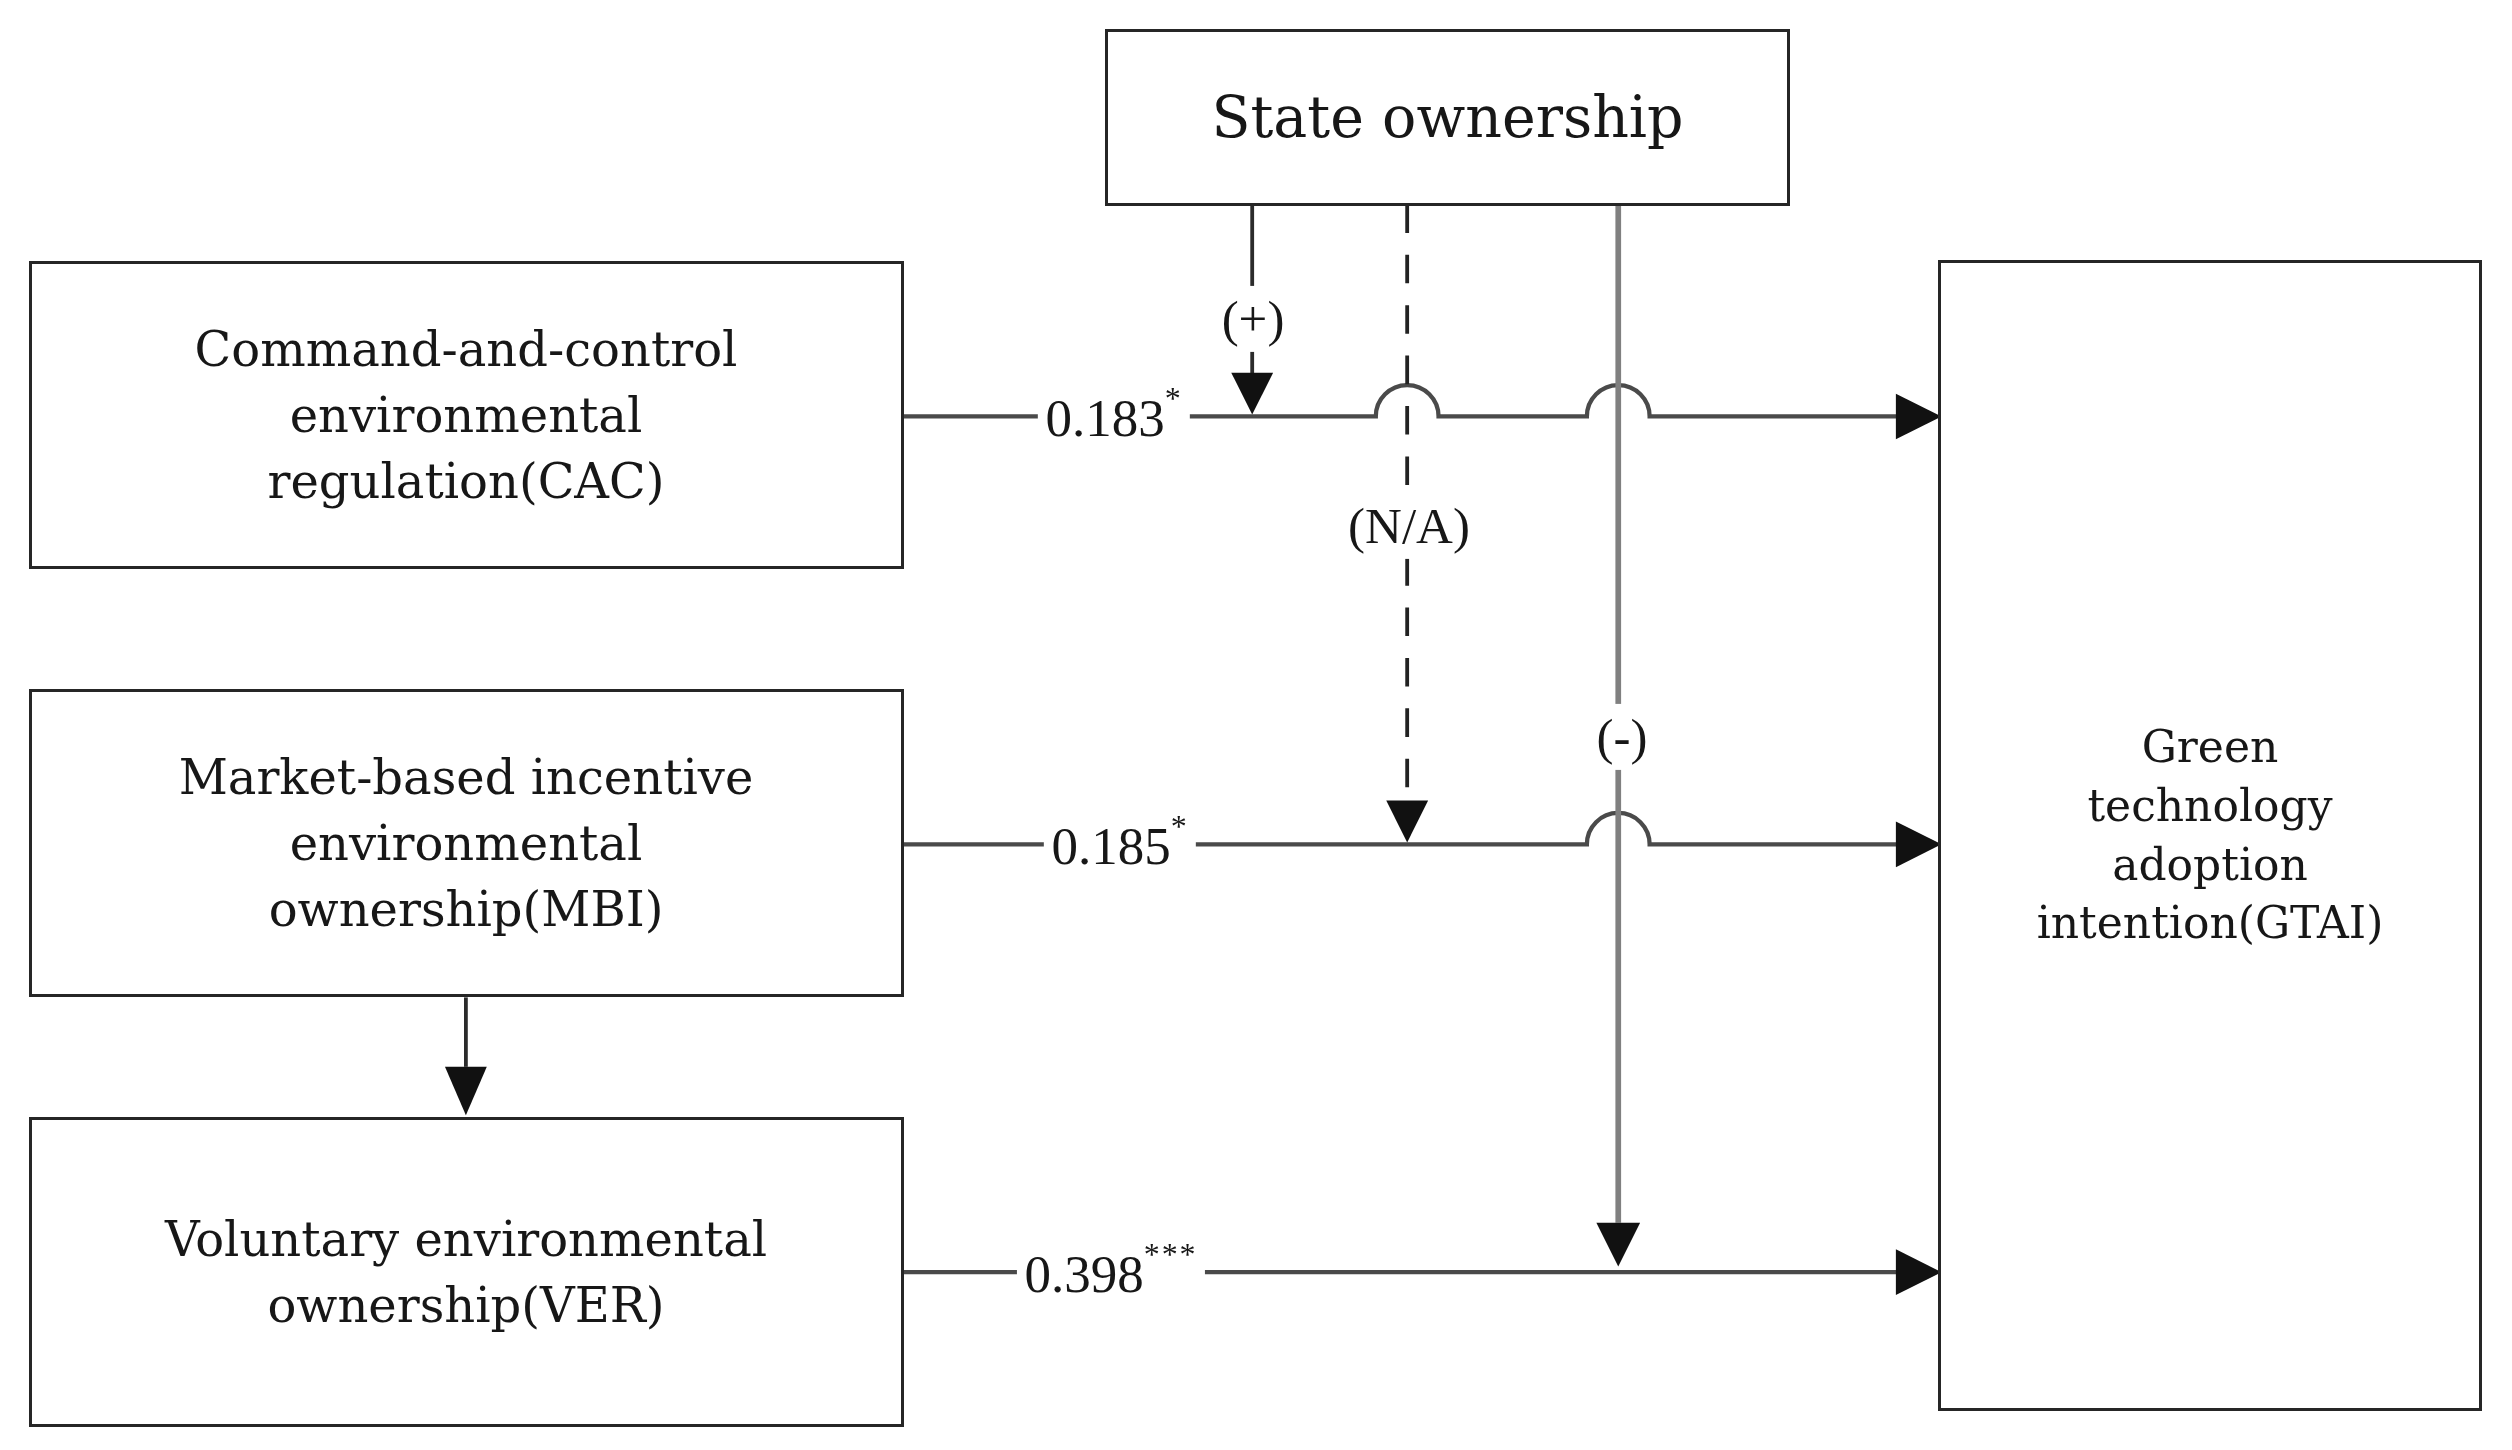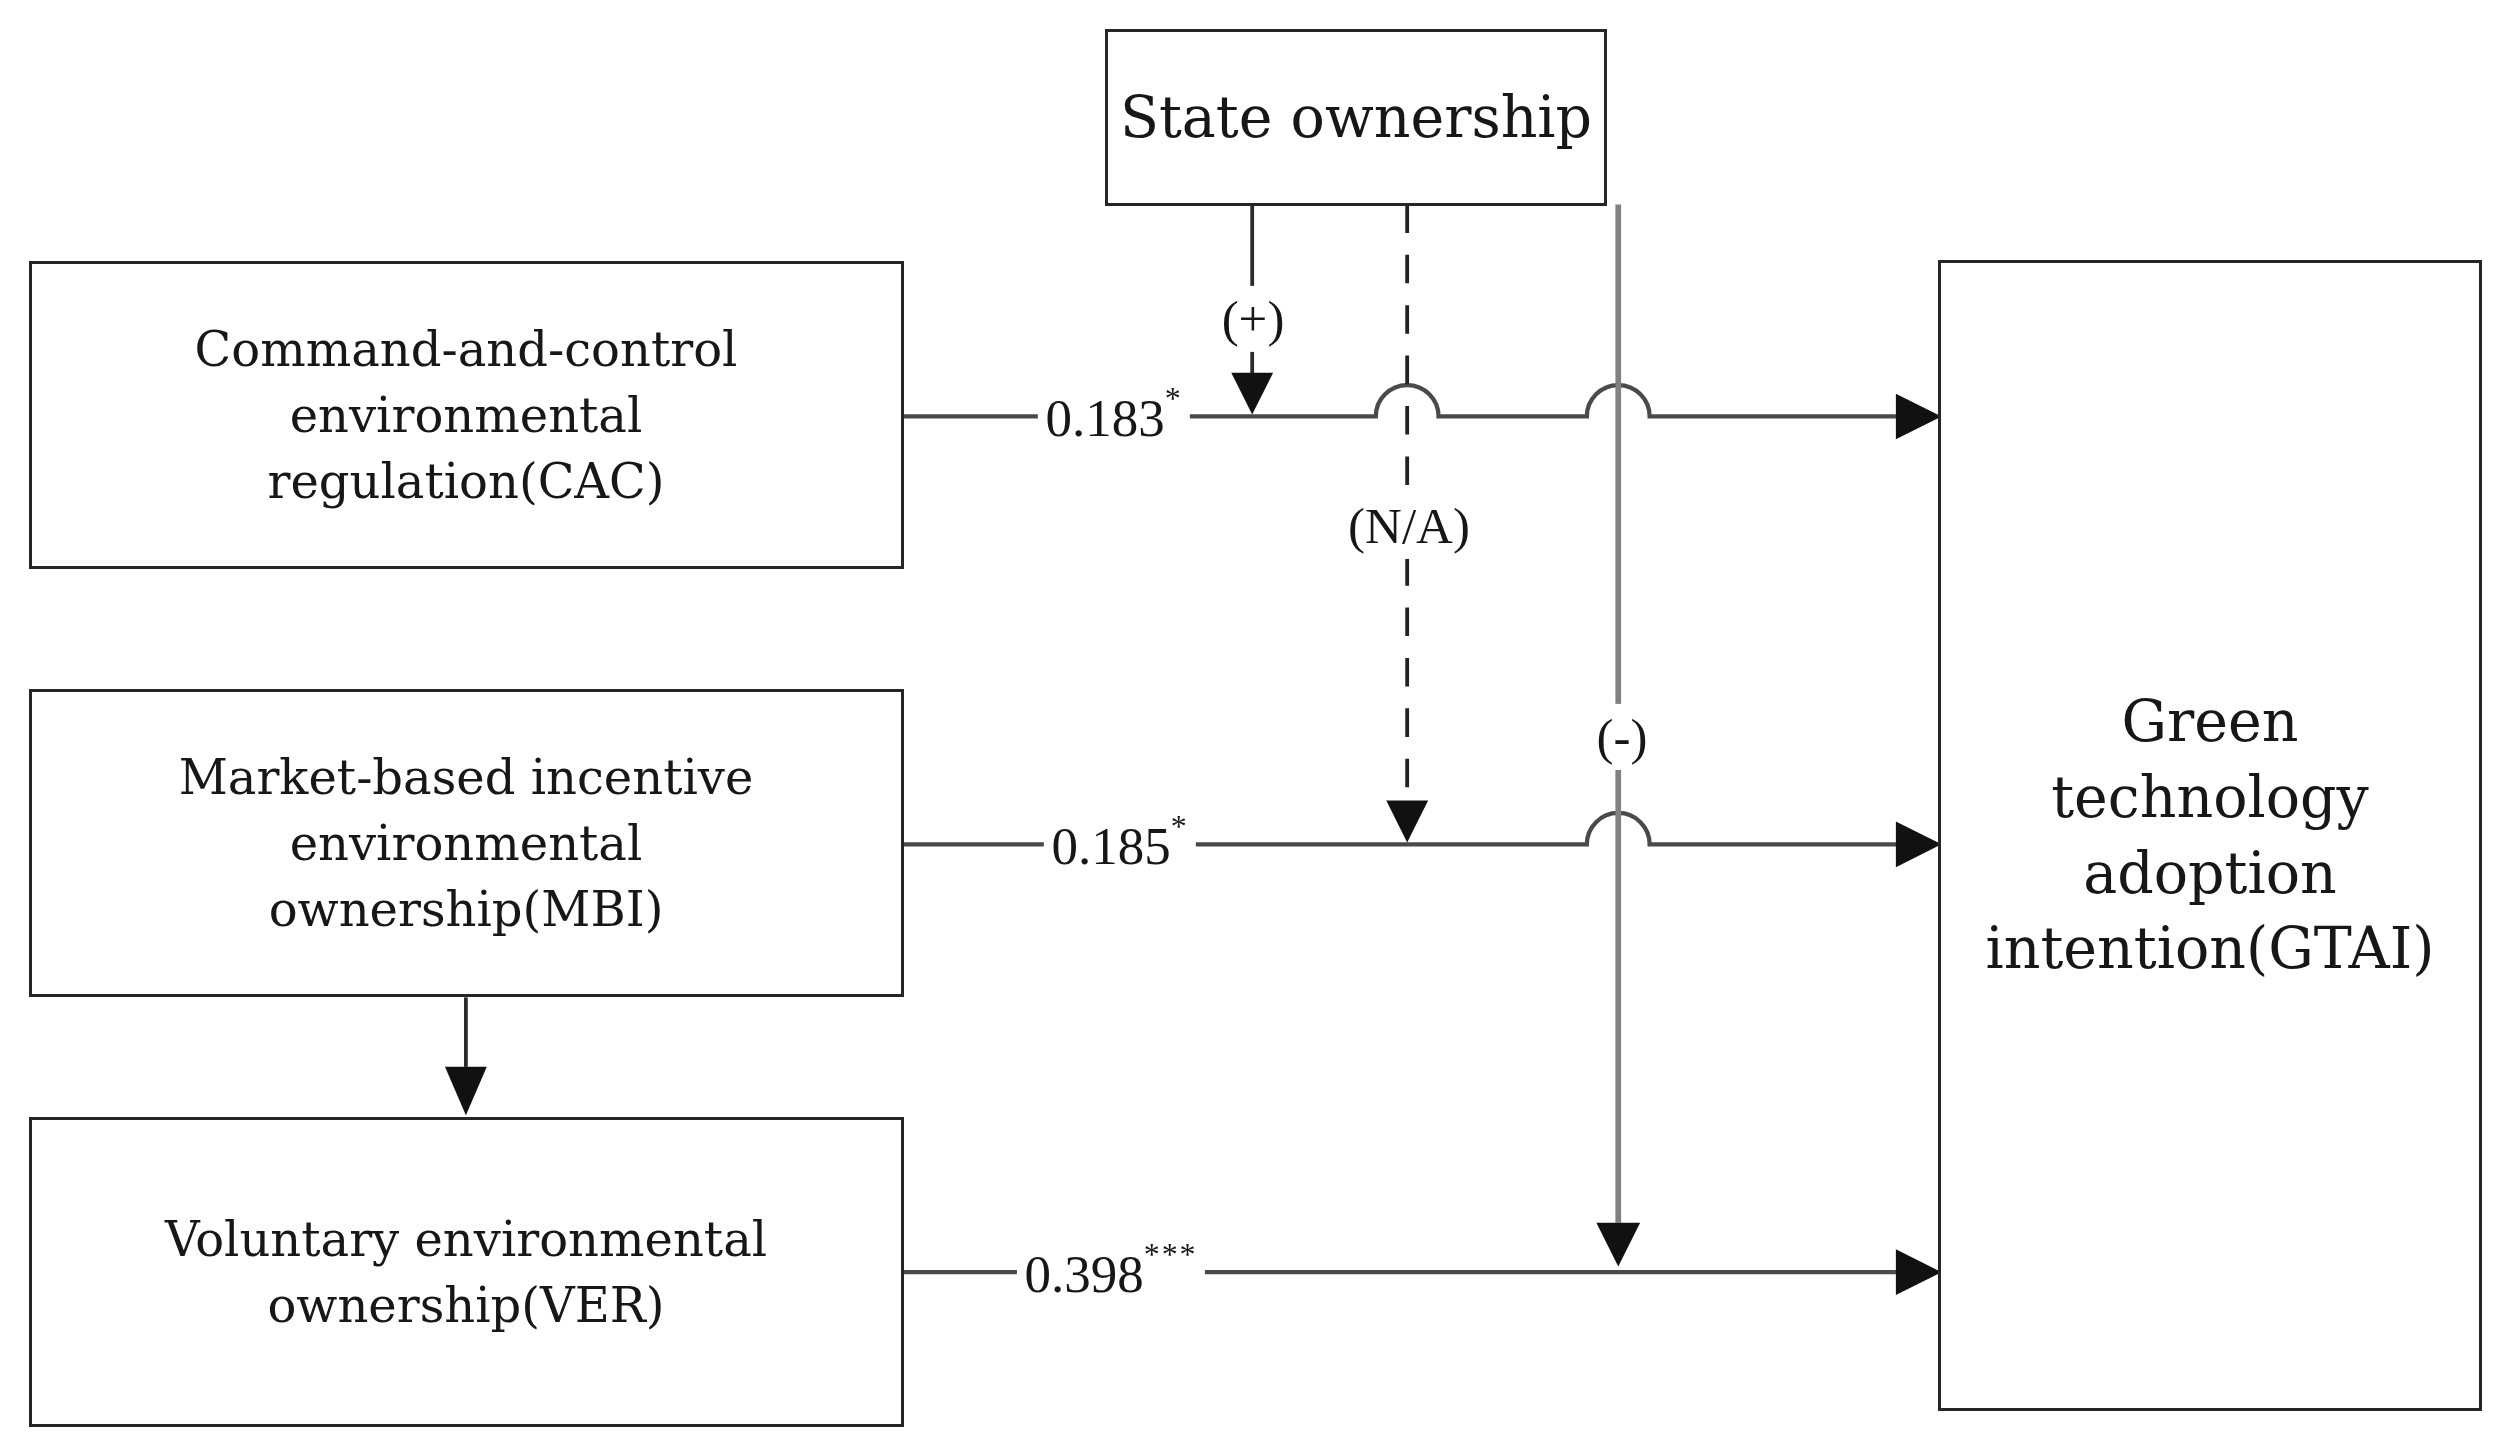--- a/index.html
+++ b/index.html
@@ -17,21 +17,21 @@
   .vline-dashed{fill:none; stroke:#222222; stroke-width:4px; stroke-dasharray:30 23;}
   .vline-gray{fill:none; stroke:var(--gray-line); stroke-width:6px;}
   .ah{fill:var(--arrow); stroke:none;}
   .box{
     position:absolute; box-sizing:border-box; border:3.8px solid var(--border);
     background:#fff; display:flex; align-items:center; justify-content:center;
     text-align:center;
   }
   .box-label{white-space:pre-line; font-size:48px; line-height:1.38; color:var(--text);}
   #box-state .box-label{font-size:57px;}
-  #box-gtai .box-label{font-size:57px; line-height:1.33;}
+  #box-gtai .box-label{font-size:44px; line-height:1.33;}
   .wire-label{
     position:absolute; transform:translate(-50%,-50%); background:#fff;
     font-family:"Liberation Serif", serif; font-size:53px; line-height:1;
     padding:5.7px 7.6px; white-space:nowrap; color:var(--text);
   }
   .wire-label sup{font-size:32px; line-height:0; vertical-align:27px; letter-spacing:1.9px;}
   .mod-label{font-size:51px; padding:7.6px 9.5px;}
 </style>
 </head>
 <body>
@@ -55,21 +55,21 @@
     <path class="vline-dashed" d="M 1480 215 V 842"></path>
     <polygon class="ah" points="1480,886 1458,842 1502,842"></polygon>
 
     <path class="vline-gray" d="M 1702 215 V 1286"></path>
     <polygon class="ah" points="1702,1332 1679,1286 1725,1286"></polygon>
 
     <path class="vline" d="M 490 1049 V 1122"></path>
     <polygon class="ah" points="490,1173 468,1122 512,1122"></polygon>
   </svg>
 
-  <div class="box" id="box-state" style="left:1105px; top:28.5px; width:502px; height:177px;">
+  <div class="box" id="box-state" style="left:1105px; top:28.5px; width:685px; height:177px;">
     <span class="box-label">State ownership</span>
   </div>
 
   <div class="box" id="box-cac" style="left:28.5px; top:261px; width:875px; height:308px;">
     <span class="box-label">Command-and-control
 environmental
 regulation(CAC)</span>
   </div>
 
   <div class="box" id="box-mbi" style="left:28.5px; top:689px; width:875px; height:308px;">

